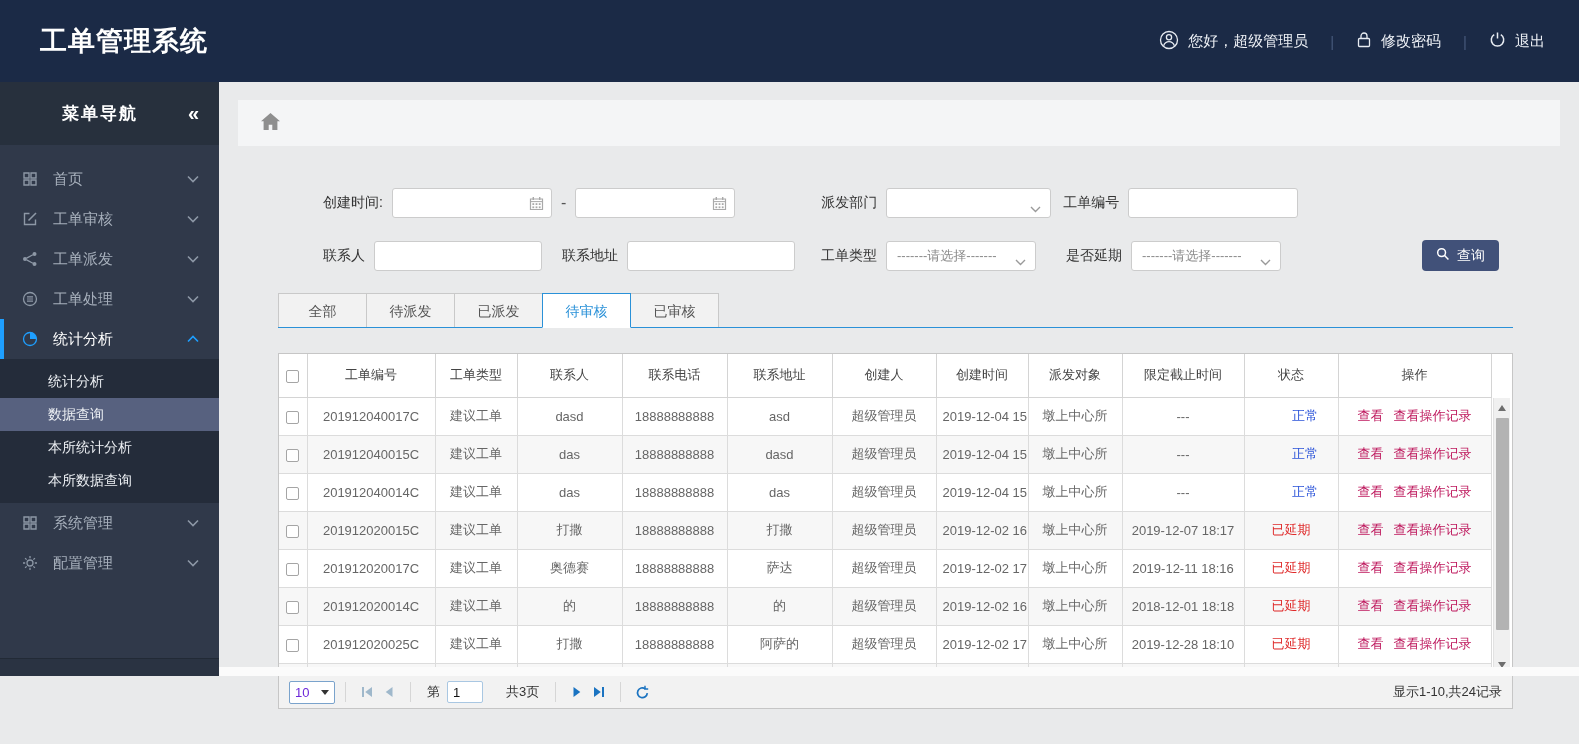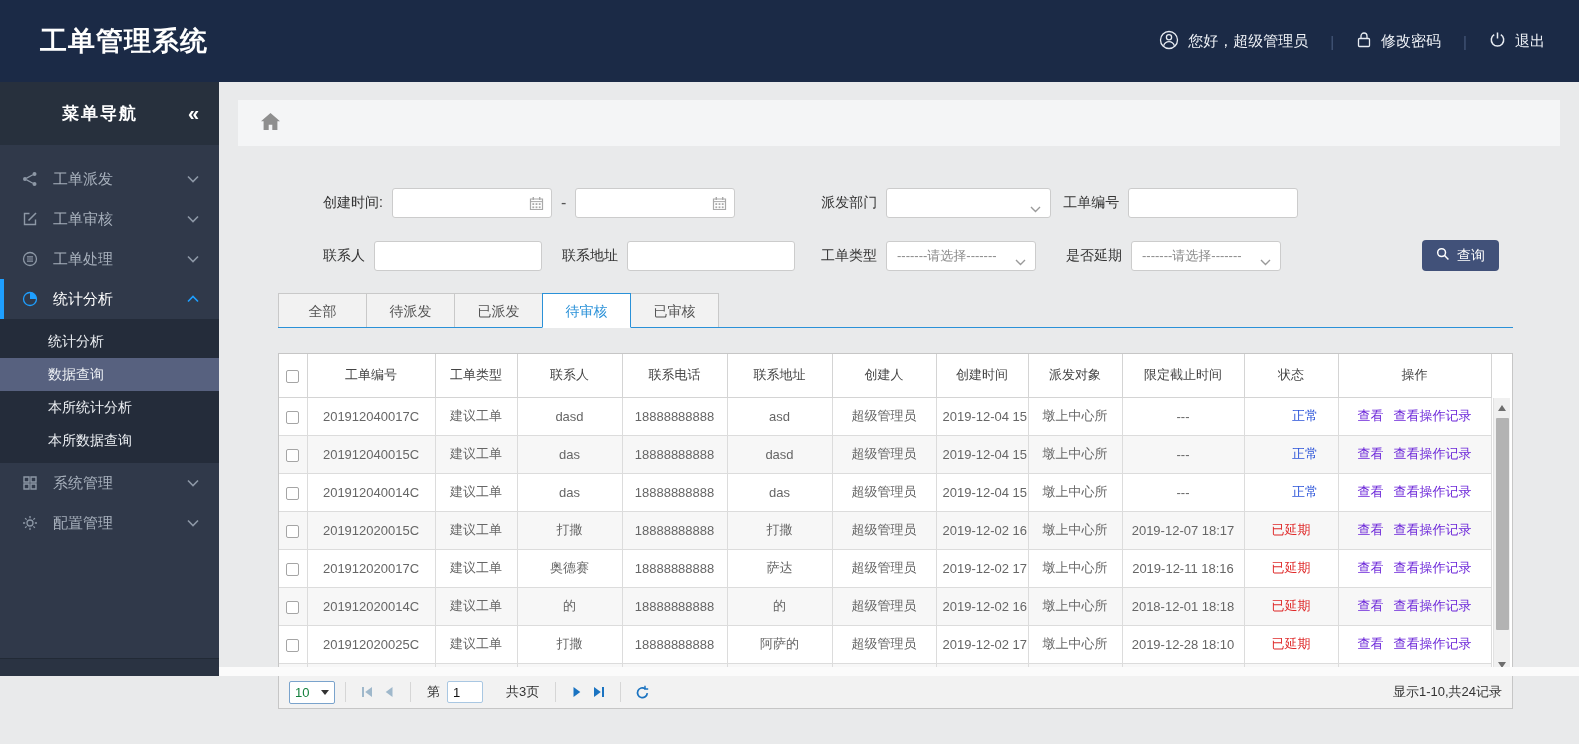--- a/index.html
+++ b/index.html
@@ -64,31 +64,31 @@
   table { border-collapse:collapse; table-layout:fixed; width:1212px; }
   th { height:43px; font-size:13px; font-weight:normal; color:#444; background:#fff; border:1px solid #d4d4d4; border-top:none; }
   th:first-child { border-left:none; }
   td { height:38px; text-align:center; font-size:13px; color:#666; border:1px solid #dcdcdc; white-space:nowrap; overflow:hidden; }
   td:first-child { border-left:none; }
   tbody tr:nth-child(even) td { background:#f7f7f7; }
   td.c-created { text-align:left; padding-left:6px; }
   .cb { display:inline-block; width:13px; height:13px; background:#fff; border:1px solid #a5a5a5; border-radius:2px; vertical-align:middle; cursor:pointer; }
   .st-normal { color:#2d55d9;padding-left:28px; }
   .st-delay { color:#df2a2a; }
-  .ops a { color:#6d28d9; text-decoration:none; margin:10px 5px; cursor:pointer; }
+  .ops a { color:#be185d; text-decoration:none; margin:10px 5px; cursor:pointer; }
   
   .vscroll { position:absolute; top:44px; right:2px; bottom:0; width:17px; background:#f0f0f0; border-left:1px solid #e2e2e2; }
   .vs-up, .vs-down { position:absolute; left:4px; width:0; height:0; border-left:4.5px solid transparent; border-right:4.5px solid transparent; }
   .vs-up { top:7px; border-bottom:6px solid #6e6e6e; }
   .vs-down { bottom:7px; border-top:6px solid #6e6e6e; }
   .vs-thumb { position:absolute; top:20px; left:2px; width:13px; height:212px; background:#b3b3b3; border-radius:1px; }
 
   
   .pager { height:33px; background:#f2f2f2; border-top:1px solid #cfcfcf; display:flex; align-items:center; padding:0 10px; font-size:13px; color:#333; }
-  .pg-select { width:46px; height:23px; background:#fff; border:1px solid #7aa3cc; border-radius:2px; display:flex; align-items:center; padding:0 5px; gap:6px; font-size:13px; color:#15803d; cursor:pointer; }
+  .pg-select { width:46px; height:23px; background:#fff; border:1px solid #7aa3cc; border-radius:2px; display:flex; align-items:center; padding:0 5px; gap:6px; font-size:13px; color:#6d28d9; cursor:pointer; }
   .pg-caret { width:0; height:0; border-left:4px solid transparent; border-right:4px solid transparent; border-top:5px solid #333; margin-left:auto; }
   .pg-sep { width:1px; height:20px; background:#d6d6d6; margin:0 10px; }
   .pg-btn { display:flex; align-items:center; margin:0 4px; cursor:pointer; }
   .pg-btn.disabled { color:#9fb8cb; cursor:default; }
   .pg-btn.on { color:#1a73c1; }
   .pg-input { width:36px; height:22px; border:1px solid #a9c7e2; border-radius:2px; font-size:13px; padding-left:5px; margin:0 7px; color:#111; font-family:inherit; }
   .pg-label { margin-left:6px; }
   .pg-total { margin-right:6px;margin-left:16px; }
   .pg-summary { margin-left:auto; font-size:13px; color:#333; }
 </style>
@@ -133,46 +133,59 @@
 
 <div class="layout">
 
   <div class="sidebar">
     <div class="sidebar-head">
       <span class="sidebar-title">菜单导航</span>
       <span class="collapse-btn">«</span>
     </div>
     <div class="menu">
 
+      <div class="menu-item">
+        <span class="mi-icon">
+            <svg width="16" height="16" viewBox="0 0 16 16">
+              <path fill="none" stroke="currentColor" stroke-width="1.4" d="M2 2h5v5H2zM9 2h5v5H9zM2 9h5v5H2zM9 9h5v5H9z"></path>
+            </svg>
+          </span>
+        <span class="mi-label">首页</span>
+        <span class="mi-chev">
+            <svg width="12" height="8" viewBox="0 0 12 8">
+              <path fill="none" stroke="currentColor" stroke-width="1.6" d="M1 1.5l5 5 5-5"></path>
+            </svg>
+          </span>
+      </div>
+
+      <div class="menu-item">
+        <span class="mi-icon">
+            <svg width="16" height="16" viewBox="0 0 16 16">
+              <path fill="none" stroke="currentColor" stroke-width="1.4" d="M13.5 8.5v5h-11v-11h5"></path>
+              <path fill="none" stroke="currentColor" stroke-width="1.6" d="M6.5 9.5l7.5-7.5"></path>
+            </svg>
+          </span>
+        <span class="mi-label">工单审核</span>
+        <span class="mi-chev">
+            <svg width="12" height="8" viewBox="0 0 12 8">
+              <path fill="none" stroke="currentColor" stroke-width="1.6" d="M1 1.5l5 5 5-5"></path>
+            </svg>
+          </span>
+      </div>
 
       <div class="menu-item">
         <span class="mi-icon">
             <svg width="16" height="16" viewBox="0 0 16 16" fill="currentColor">
               <circle cx="3" cy="8" r="2"></circle>
               <circle cx="12.5" cy="3" r="2"></circle>
               <circle cx="12.5" cy="13" r="2"></circle>
               <path stroke="currentColor" stroke-width="1.2" d="M4.6 7.1l6.3-3.4M4.6 8.9l6.3 3.4"></path>
             </svg>
           </span>
         <span class="mi-label">工单派发</span>
-        <span class="mi-chev">
-            <svg width="12" height="8" viewBox="0 0 12 8">
-              <path fill="none" stroke="currentColor" stroke-width="1.6" d="M1 1.5l5 5 5-5"></path>
-            </svg>
-          </span>
-      </div>
-
-      <div class="menu-item">
-        <span class="mi-icon">
-            <svg width="16" height="16" viewBox="0 0 16 16">
-              <path fill="none" stroke="currentColor" stroke-width="1.4" d="M13.5 8.5v5h-11v-11h5"></path>
-              <path fill="none" stroke="currentColor" stroke-width="1.6" d="M6.5 9.5l7.5-7.5"></path>
-            </svg>
-          </span>
-        <span class="mi-label">工单审核</span>
         <span class="mi-chev">
             <svg width="12" height="8" viewBox="0 0 12 8">
               <path fill="none" stroke="currentColor" stroke-width="1.6" d="M1 1.5l5 5 5-5"></path>
             </svg>
           </span>
       </div>
 
       <div class="menu-item">
         <span class="mi-icon">
             <svg width="16" height="16" viewBox="0 0 16 16">

